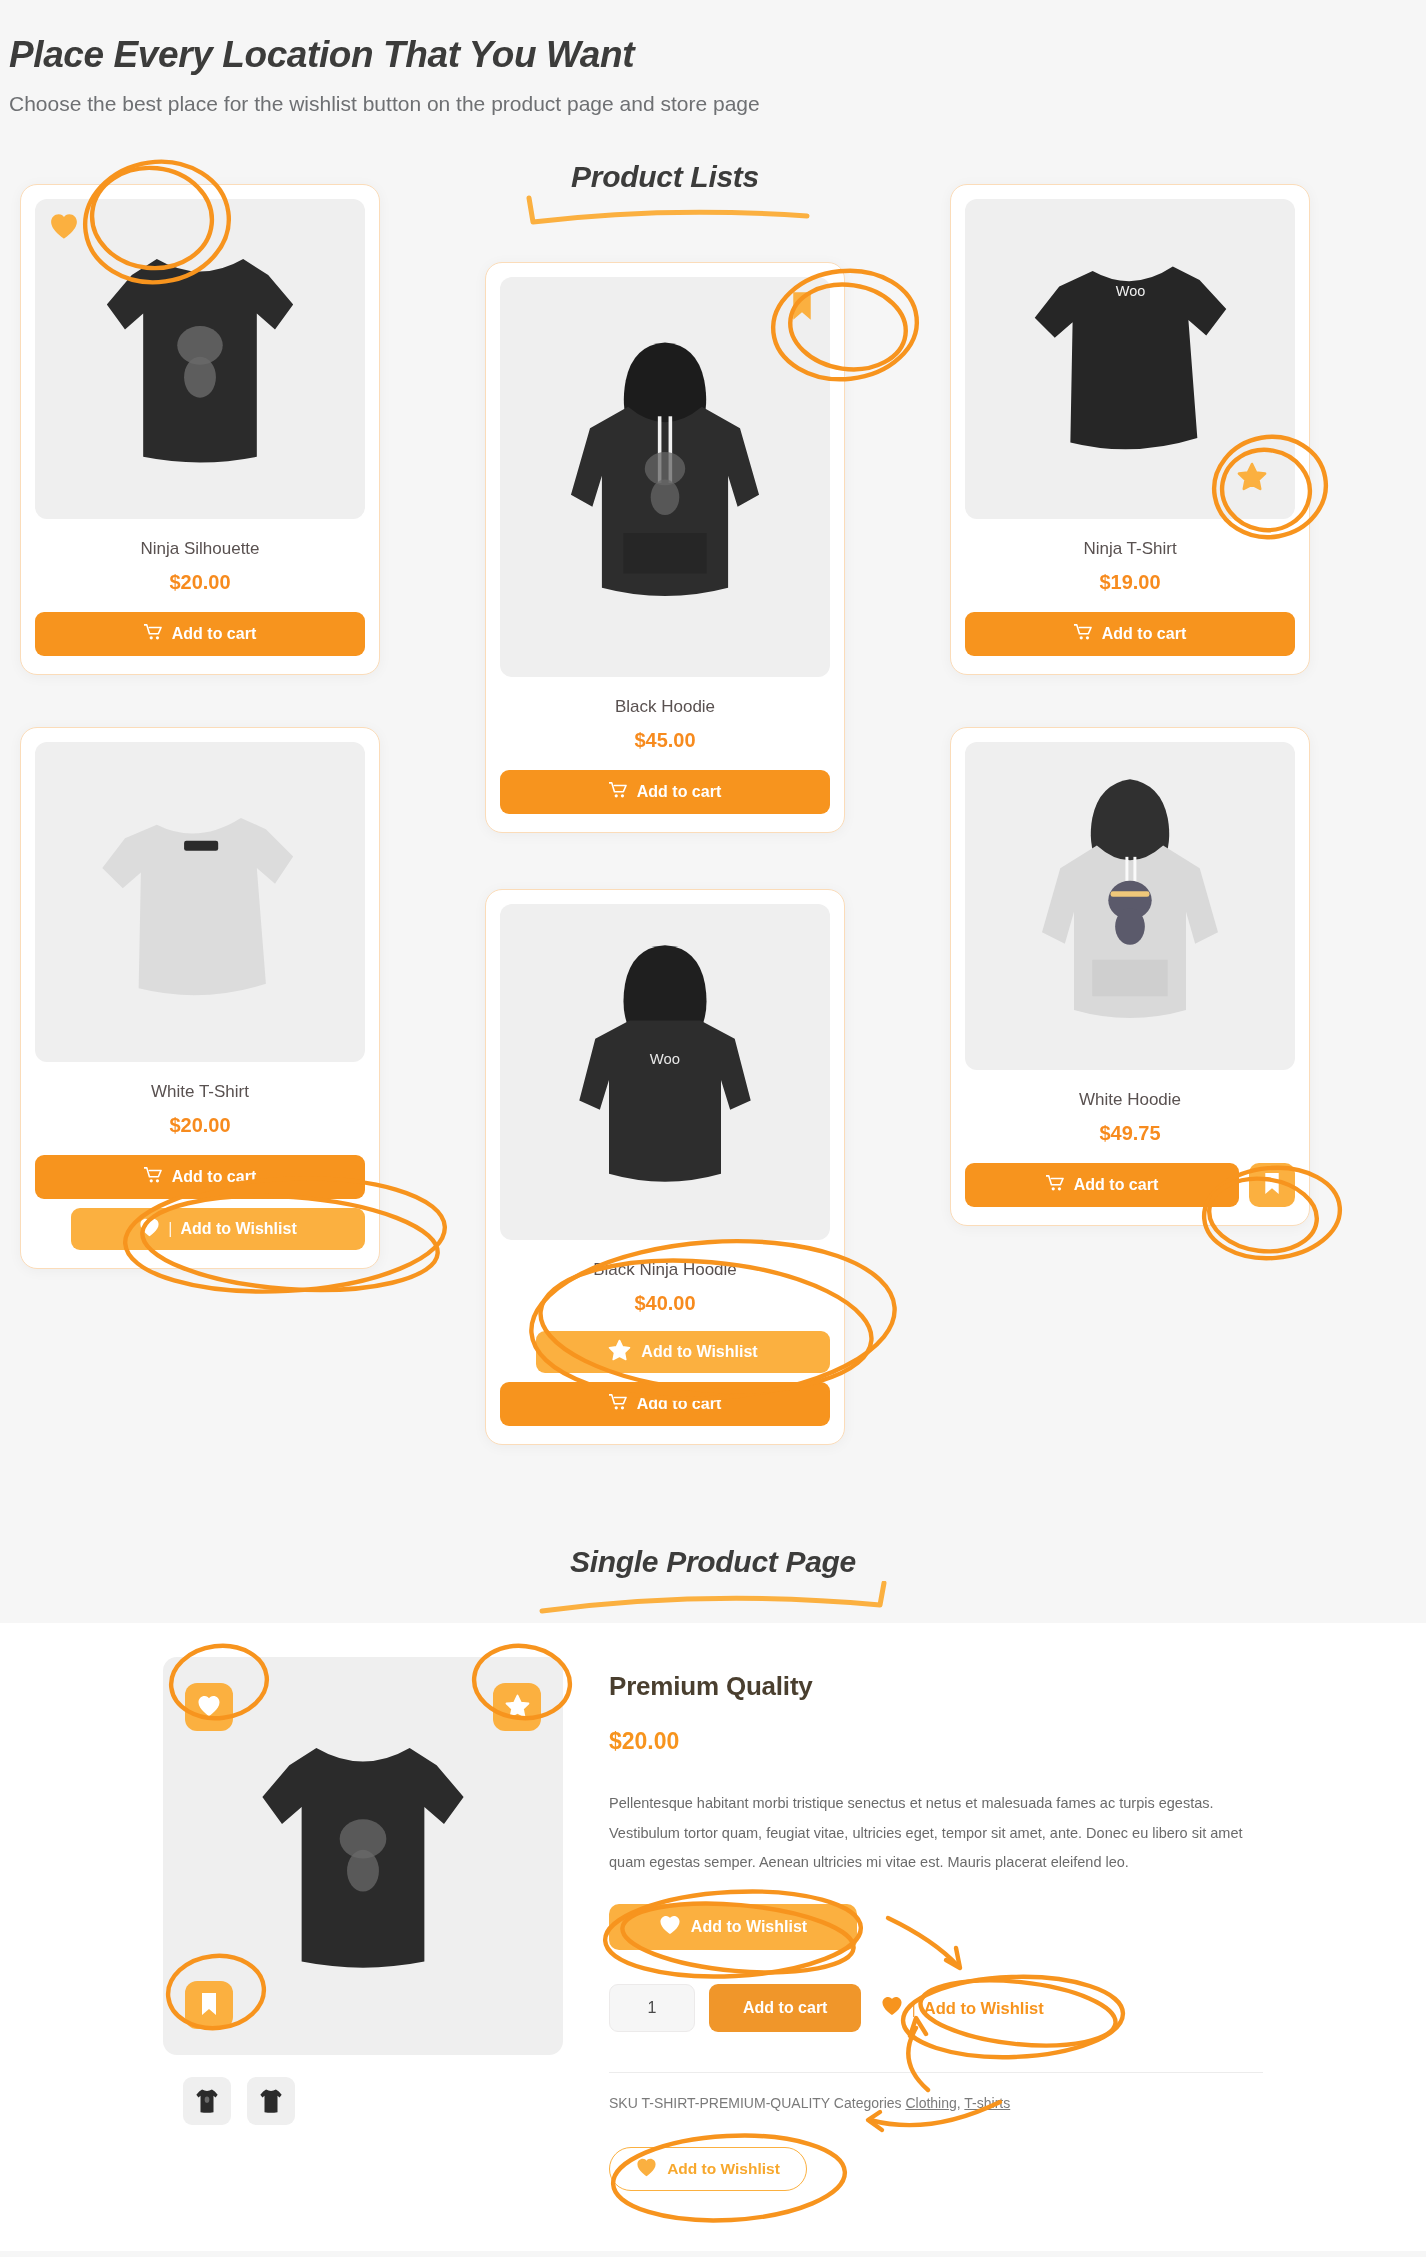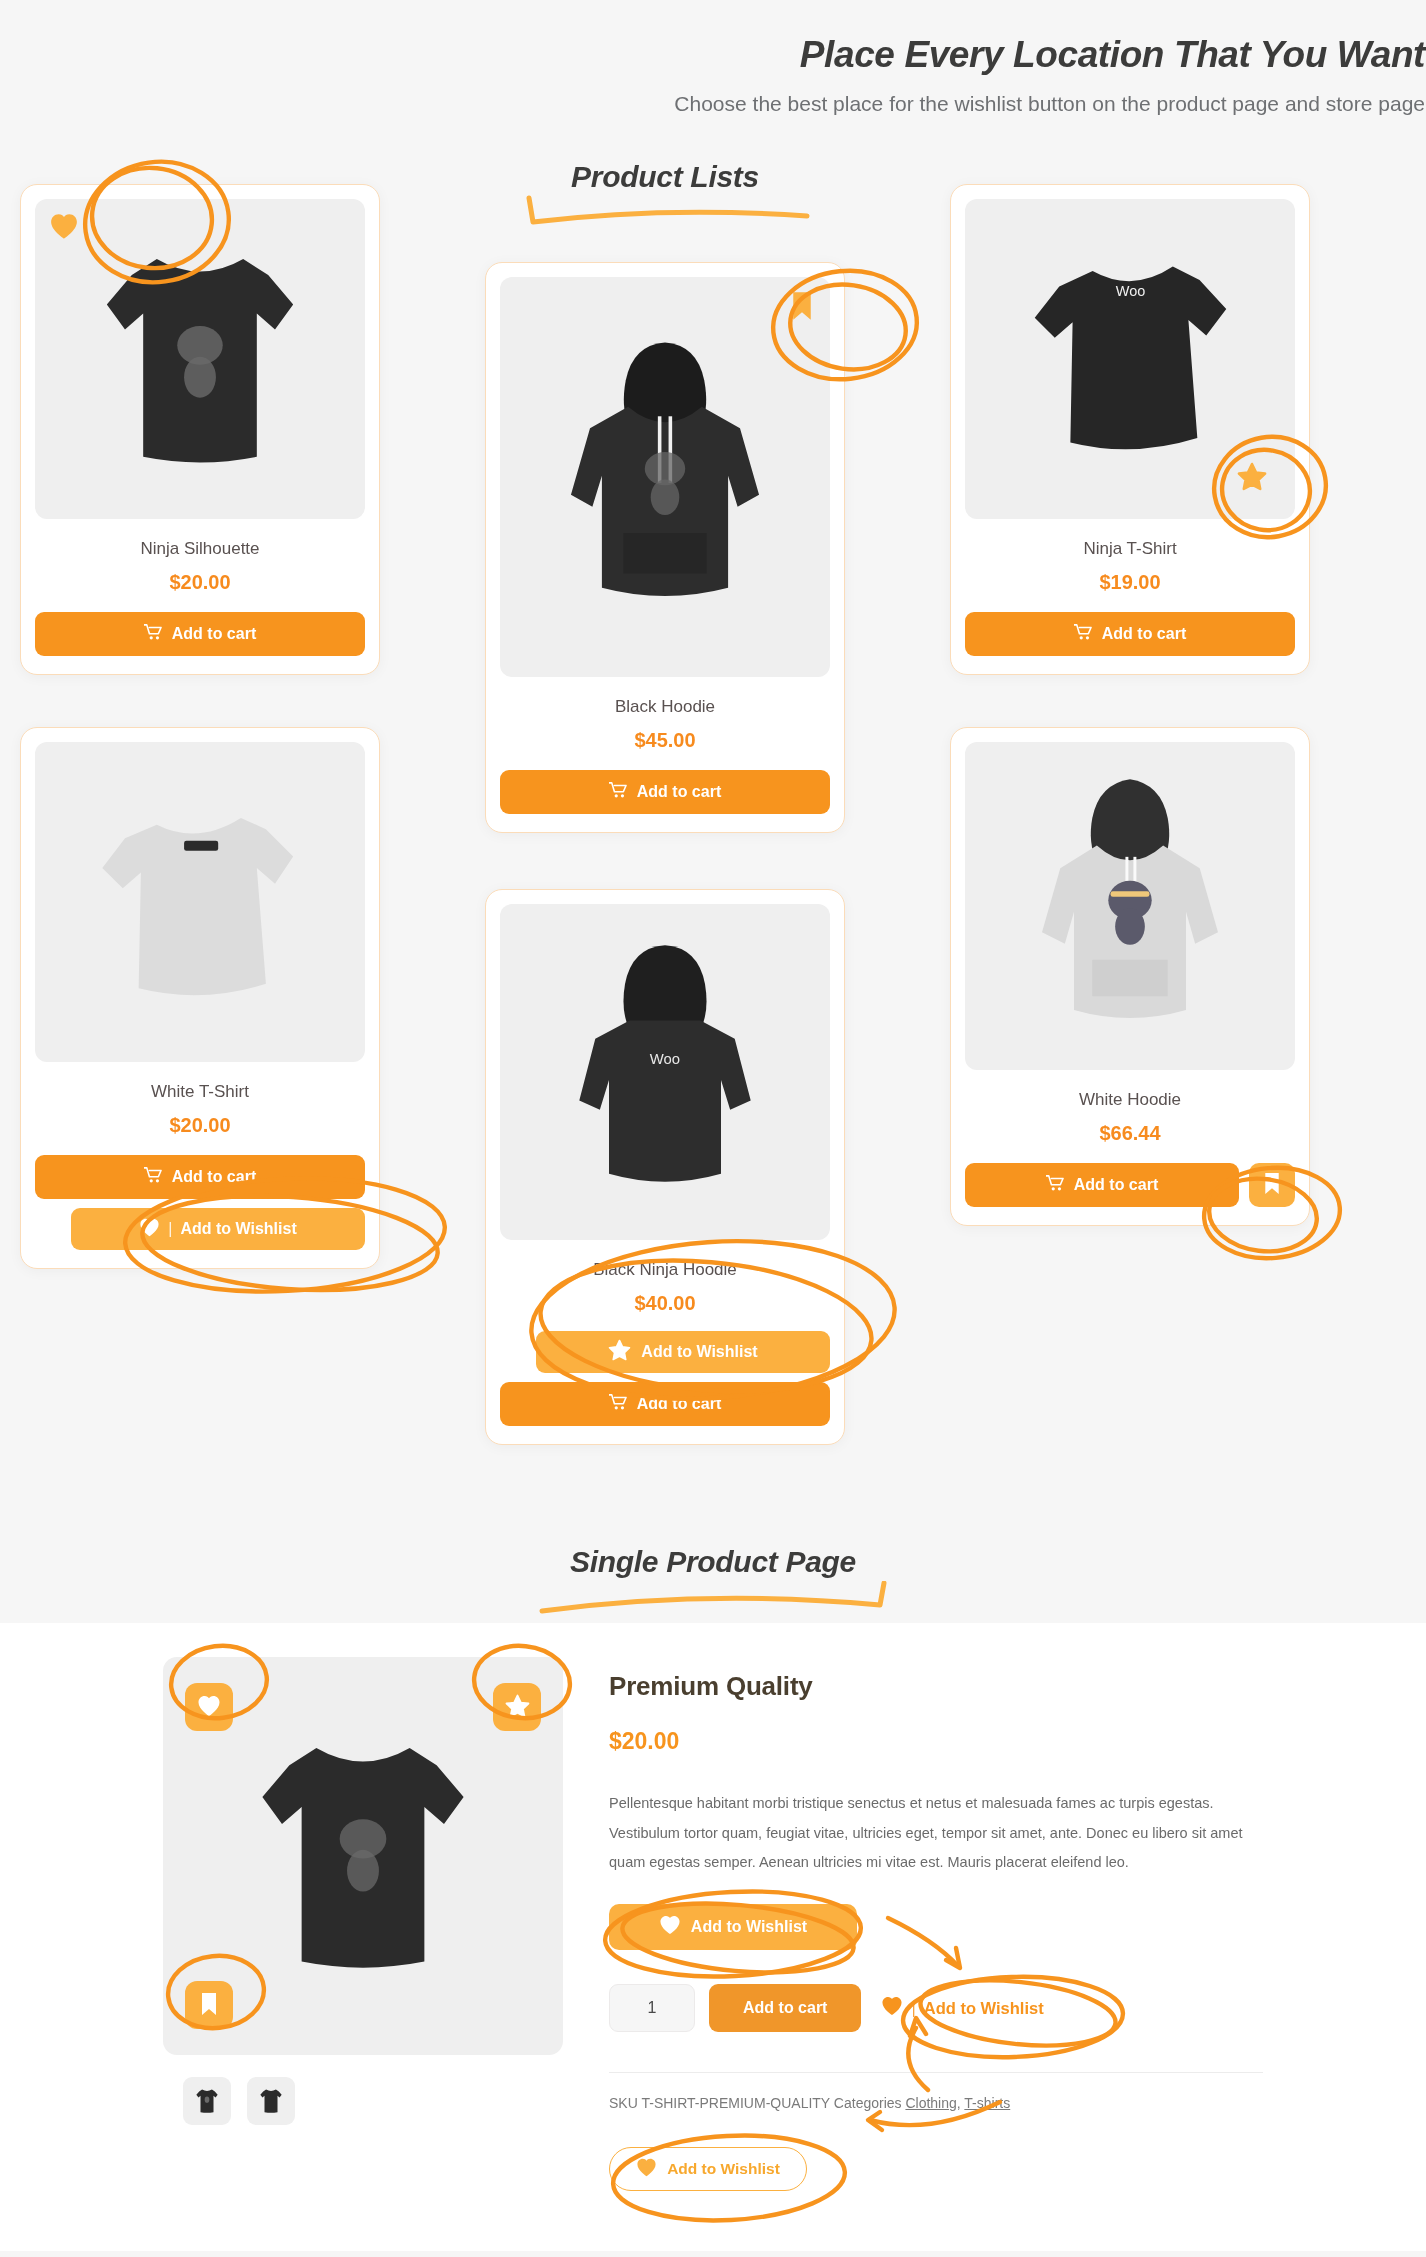--- a/index.html
+++ b/index.html
@@ -5,21 +5,21 @@
   * { box-sizing: border-box; margin: 0; padding: 0; }
   html, body {
     width: 1426px;
     background: #f6f6f6;
     font-family: "Liberation Sans", sans-serif;
     -webkit-font-smoothing: antialiased;
   }
   body { position: relative; overflow-x: hidden; }
 
   
-  .page-header { padding: 34px 1px 6px; text-align: right; }
+  .page-header { padding: 34px 9px 6px; text-align: left; }
   .page-title {
     font-size: 37px;
     font-weight: bold;
     font-style: italic;
     letter-spacing: -0.4px;
     color: #3c3c3b;
     font-stretch: condensed;
   }
   .page-subtitle {
     margin-top: 16px;
@@ -402,21 +402,21 @@
             <path d="M76 72 L44 92 L28 148 L48 158 L56 130 L56 216 Q105 230 154 216 L154 130 L162 158 L182 148 L166 92 L134 72 Q105 98 76 72 Z" fill="#d9d9d9"></path>
             <rect x="101" y="82" width="2.6" height="58" fill="#fafafa"></rect>
             <rect x="108" y="82" width="2.6" height="58" fill="#fafafa"></rect>
             <ellipse cx="105" cy="120" rx="19" ry="17" fill="#5b5a6b"></ellipse>
             <ellipse cx="105" cy="143" rx="13" ry="16" fill="#5b5a6b"></ellipse>
             <rect x="88" y="112" width="34" height="5" rx="2" fill="#f0c87a"></rect>
             <path d="M72 172 h66 v32 h-66 Z" fill="#cfcfcf"></path>
           </svg>
         </div>
         <div class="card-title">White Hoodie</div>
-        <div class="card-price">$66.44</div>
+        <div class="card-price">$49.75</div>
         <div class="row-cart">
           <button class="btn btn-cart">
             <span>
               <svg width="18" height="16" viewBox="0 0 20 18">
                   <path d="M0 1h3l3 10h10l3-7H6" fill="none" stroke="#fff" stroke-width="1.8" stroke-linecap="round" stroke-linejoin="round"></path>
                   <circle cx="8" cy="15.5" r="1.8" fill="#fff"></circle>
                   <circle cx="15" cy="15.5" r="1.8" fill="#fff"></circle>
                 </svg>
             </span>
             <span>Add to cart</span>

